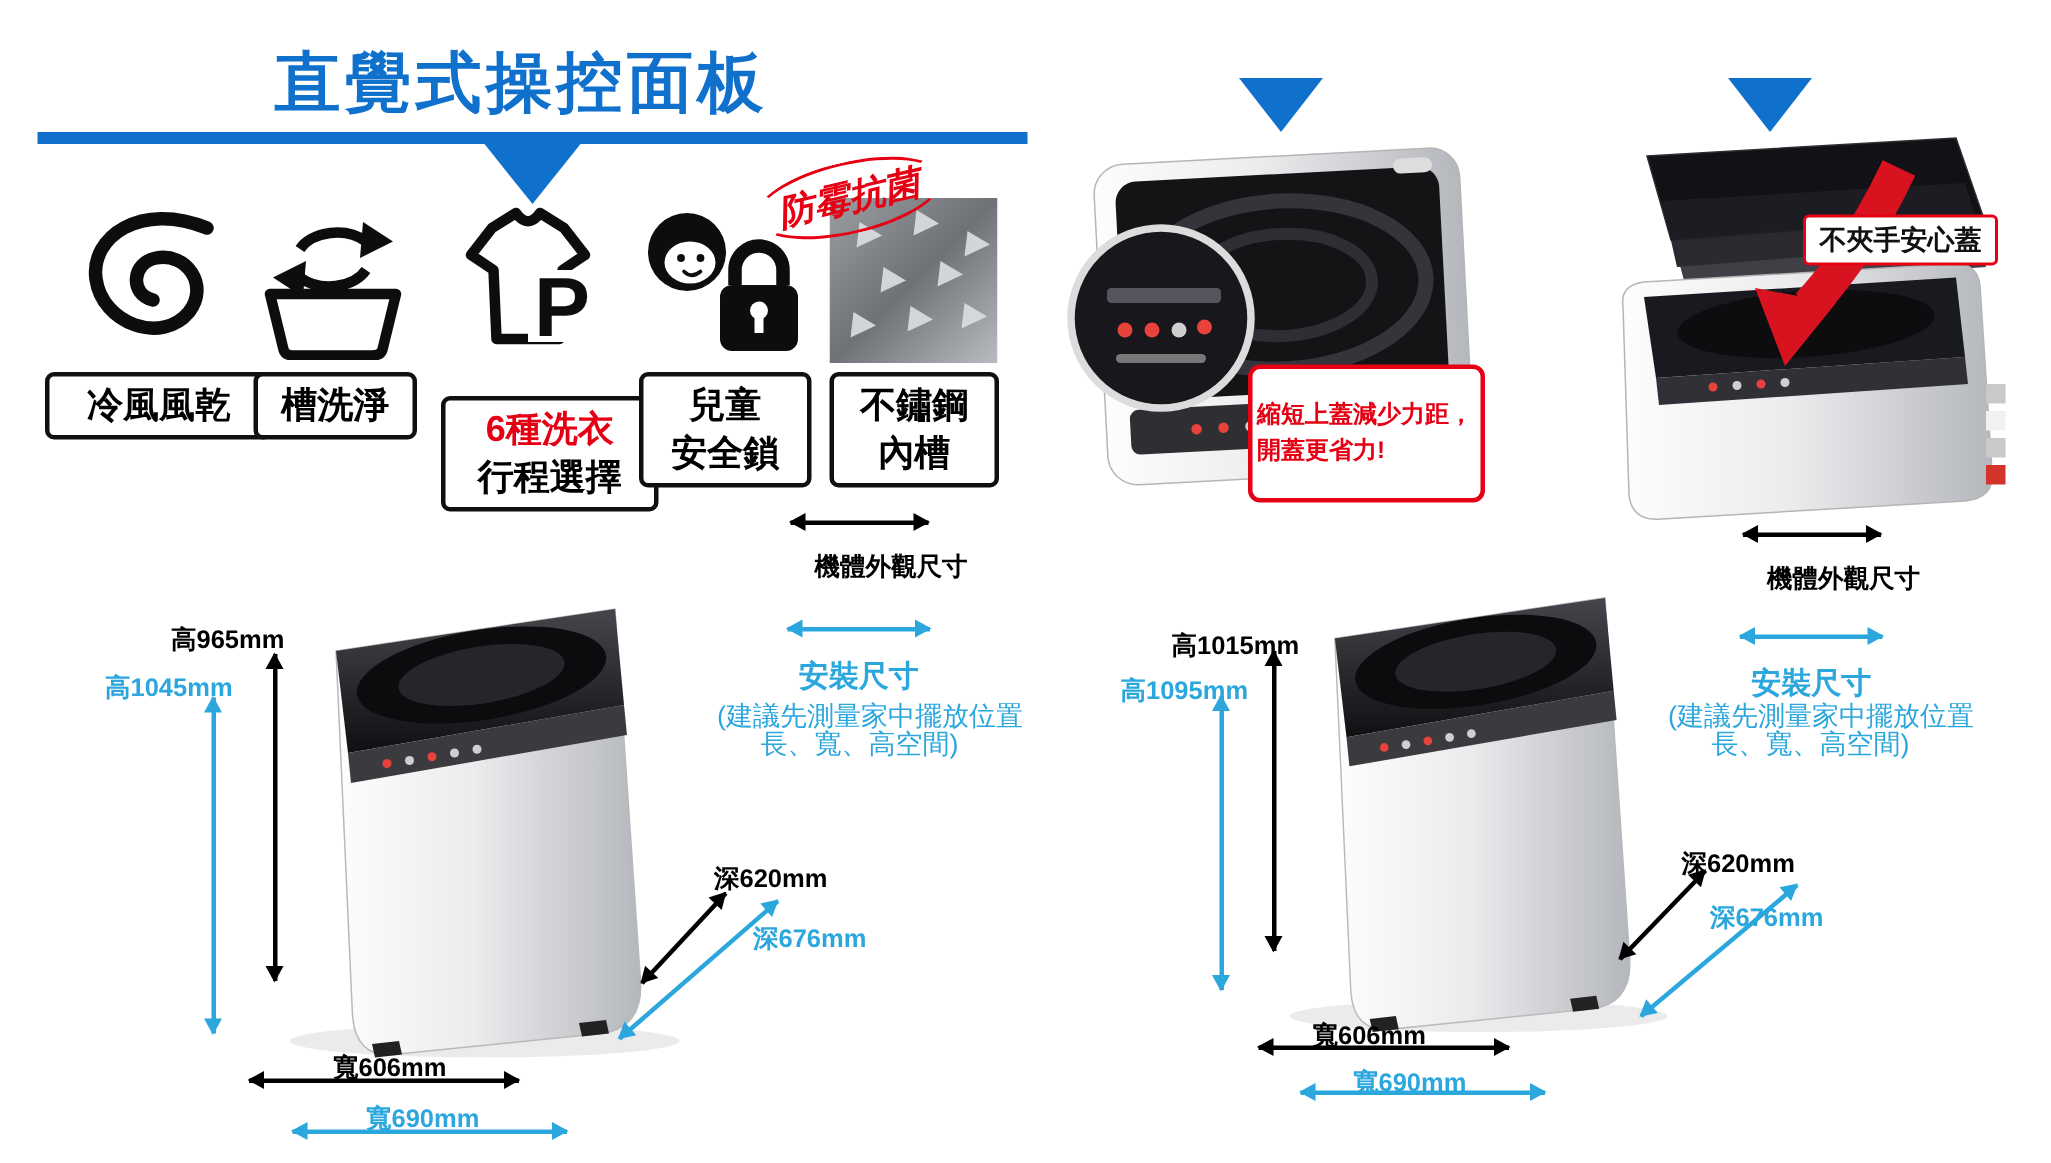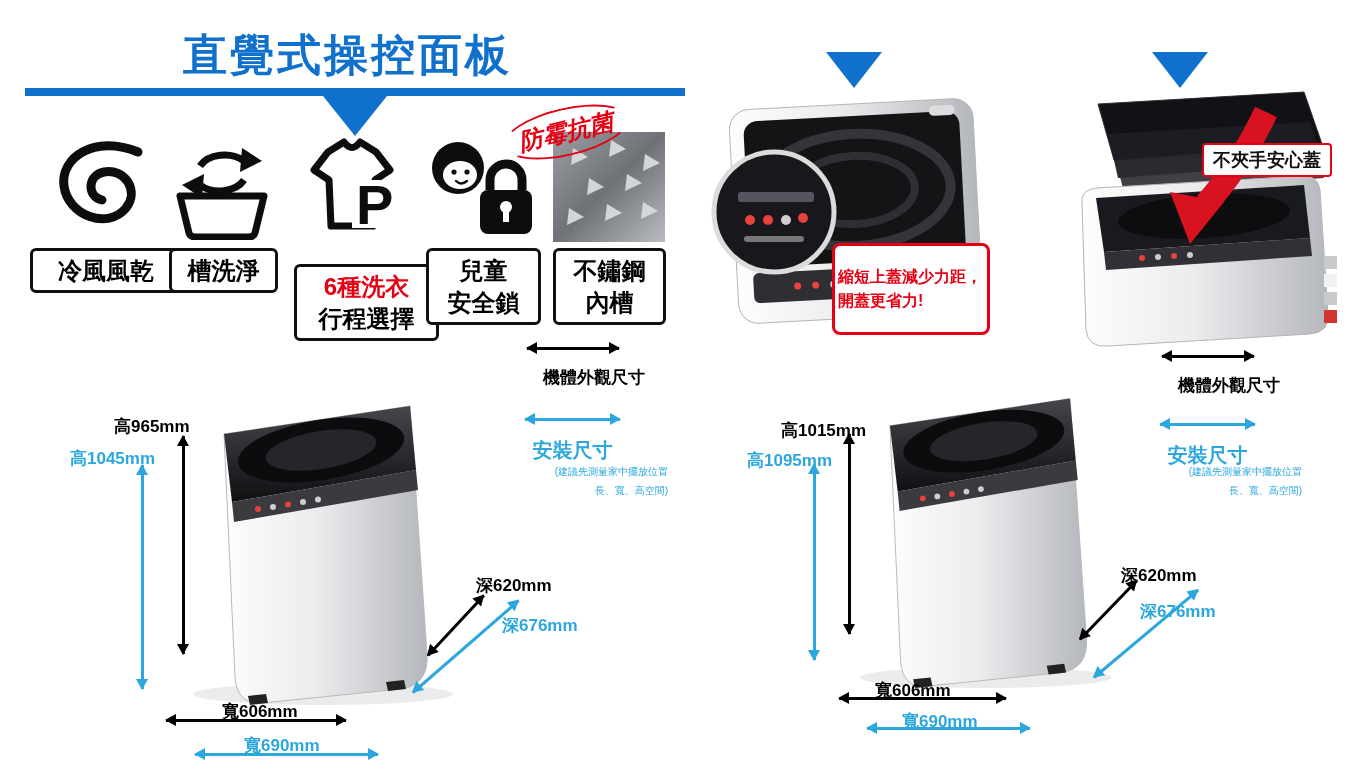--- a/index.html
+++ b/index.html
@@ -21,21 +21,21 @@
 
   
   .stamp{position:absolute;color:var(--red);font-weight:700;font-style:italic;font-size:24px;transform:rotate(-13deg);white-space:nowrap;padding:4px 10px}
   .stamp::after{content:"";position:absolute;left:-6px;right:-6px;top:-4px;bottom:-4px;border:2.5px solid transparent;border-top-color:var(--red);border-bottom-color:var(--red);border-radius:50%}
 
   
   .dim{position:absolute;font-weight:700;font-size:17px;color:#000;white-space:nowrap}
   .dim.blue{color:var(--dim)}
   .legend-bk{position:absolute;font-weight:700;font-size:17px;color:#000;text-align:right;white-space:nowrap}
   .legend-bl{position:absolute;font-weight:700;font-size:20px;color:var(--dim);text-align:center;white-space:nowrap}
-  .note{position:absolute;font-size:10px;color:var(--dim);text-align:right;white-space:nowrap}
+  .note{position:absolute;font-size:18px;color:var(--dim);text-align:center;white-space:nowrap}
 
   
   .h-arrow{position:absolute;height:0;border-top:3px solid #000;transform-origin:left center}
   .h-arrow::before,.h-arrow::after{content:"";position:absolute;top:-8px;width:0;height:0;border-top:6.5px solid transparent;border-bottom:6.5px solid transparent}
   .h-arrow::before{left:-1px;border-right:11px solid #000}
   .h-arrow::after{right:-1px;border-left:11px solid #000}
   .h-arrow.blue{border-top-color:var(--dim)}
   .h-arrow.blue::before{border-right-color:var(--dim)}
   .h-arrow.blue::after{border-left-color:var(--dim)}
   .v-arrow{position:absolute;width:0;border-left:3px solid #000}

